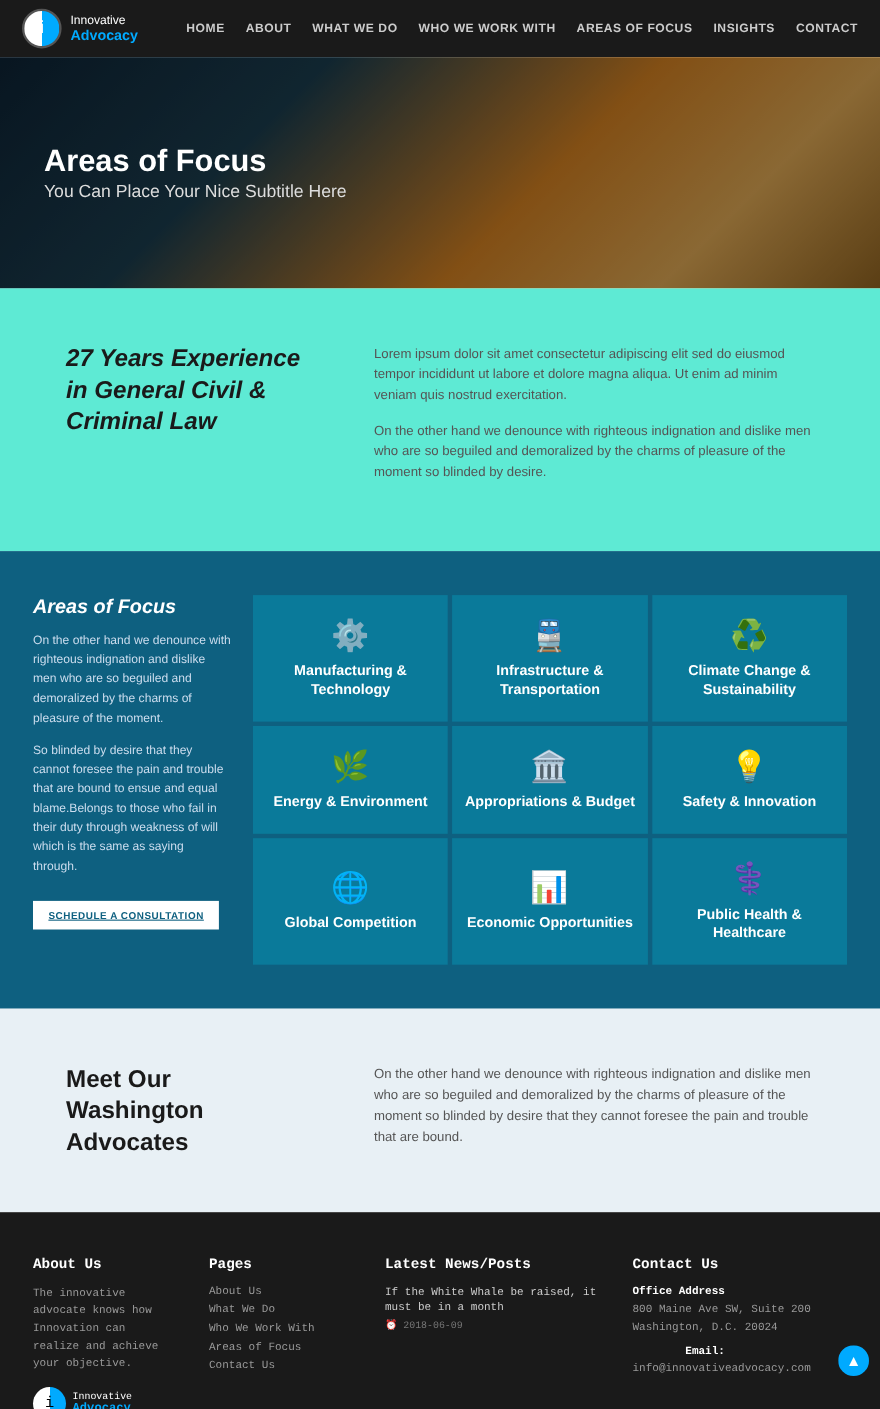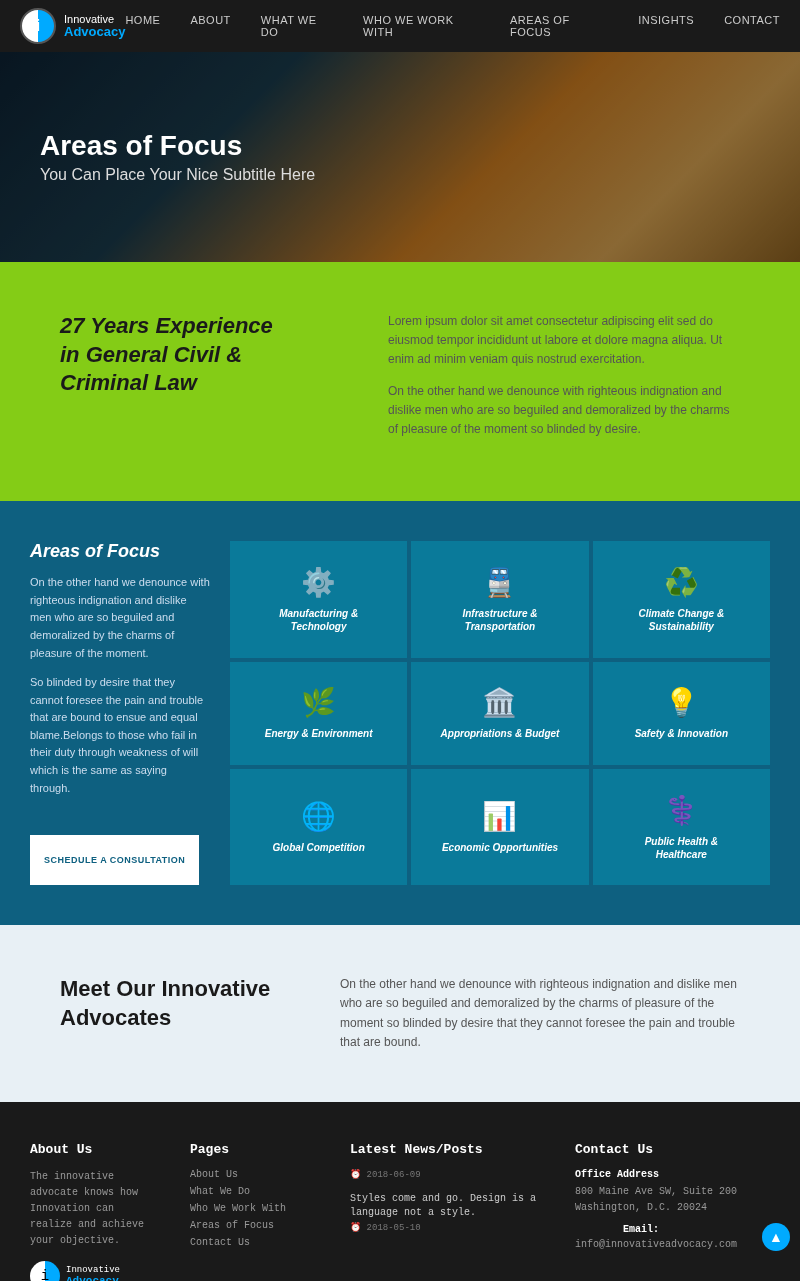--- a/index.html
+++ b/index.html
@@ -19,21 +19,21 @@
       width: 36px; height: 36px;
       border-radius: 50%;
       background: conic-gradient(#00aaff 0deg 180deg, #fff 180deg 360deg);
       display: flex; align-items: center; justify-content: center;
       font-size: 16px; font-weight: bold; color: #fff;
       border: 2px solid #555;
     }
     .logo-text { display: flex; flex-direction: column; line-height: 1.1; }
     .logo-text span:first-child { color: #fff; font-size: 11px; font-weight: normal; }
     .logo-text span:last-child { color: #00aaff; font-size: 13px; font-weight: bold; }
-    nav { display: flex; gap: 30px; }
+    nav { display: flex; gap: 19px; font-weight: bold; }
     nav a {
       color: #ccc; font-size: 11px; text-decoration: none;
       text-transform: uppercase; letter-spacing: 0.5px;
     }
 
     
     .hero {
       position: relative;
       height: 210px;
       background: linear-gradient(135deg, #0d2233 0%, #1a3a4a 30%, #c87a20 60%, #d4a050 80%, #8b6020 100%);
@@ -44,66 +44,67 @@
     .hero-overlay {
       position: absolute; top: 0; left: 0; right: 0; bottom: 0;
       background: rgba(0,0,0,0.35);
     }
     .hero-content { position: relative; z-index: 2; padding: 0 40px; }
     .hero h1 { color: #fff; font-size: 28px; font-weight: bold; }
     .hero p { color: #ddd; font-size: 16px; margin-top: 4px; }
 
     
     .intro-section {
-      background: #84cc16;
+      background: #5eead4;
       padding: 50px 60px;
       display: flex;
       gap: 60px;
       align-items: flex-start;
     }
     .intro-left { flex: 0 0 220px; }
     .intro-left h2 { font-size: 22px; line-height: 1.3; color: #1a1a1a; font-style: italic; }
-    .intro-right { flex: 1; margin-left: 48px; }
+    .intro-right { flex: 1; }
     .intro-right p { font-size: 12px; color: #555; line-height: 1.6; margin-bottom: 12px; }
 
     
     .focus-section {
       background: #0e6080;
       padding: 40px 30px;
       display: flex;
       gap: 20px;
     }
     .focus-left { flex: 0 0 180px; }
     .focus-left h3 { color: #fff; font-size: 18px; font-style: italic; margin-bottom: 12px; }
     .focus-left p { color: #cde; font-size: 11px; line-height: 1.6; margin-bottom: 12px; }
     .schedule-btn {
       background: #fff;
       color: #0e6080;
       border: none;
-      padding: 20px 14px;
+      padding: 8px 14px;
       font-size: 9px;
       font-weight: bold;
       text-transform: uppercase;
       letter-spacing: 0.5px;
       cursor: pointer;
-      margin-top: 26px;
+      margin-top: 10px;
+      text-decoration: underline;
     }
     .focus-grid { flex: 1; display: grid; grid-template-columns: repeat(3, 1fr); gap: 4px; }
     .focus-card {
       background: #0a7a9a;
       display: flex;
       flex-direction: column;
       align-items: center;
       justify-content: center;
       padding: 20px 10px;
       text-align: center;
       cursor: pointer;
     }
     .focus-card .icon { font-size: 28px; color: #fff; margin-bottom: 8px; }
-    .focus-card p { color: #fff; font-size: 10px; font-weight: bold; line-height: 1.3; font-style: italic; }
+    .focus-card p { color: #fff; font-size: 13px; font-weight: bold; line-height: 1.3; }
 
     
     .meet-section {
       background: #e8f0f5;
       padding: 50px 60px;
       display: flex;
       gap: 60px;
     }
     .meet-left { flex: 0 0 220px; }
     .meet-left h2 { font-size: 22px; line-height: 1.3; color: #1a1a1a; }
@@ -242,21 +243,21 @@
     <div class="focus-card">
       <div class="icon">⚕️</div>
       <p>Public Health &amp;<br>Healthcare</p>
     </div>
 
   </div>
 </section>
 
 <section class="meet-section">
   <div class="meet-left">
-    <h2>Meet Our Innovative Advocates</h2>
+    <h2>Meet Our Washington Advocates</h2>
   </div>
   <div class="meet-right">
     <p>On the other hand we denounce with righteous indignation and dislike men who are so beguiled and demoralized by the charms of pleasure of the moment so blinded by desire that they cannot foresee the pain and trouble that are bound.</p>
   </div>
 </section>
 
 <footer>
   <div class="footer-grid">
 
     <div class="footer-col">
@@ -276,30 +277,24 @@
       <a>About Us</a>
       <a>What We Do</a>
       <a>Who We Work With</a>
       <a>Areas of Focus</a>
       <a>Contact Us</a>
     </div>
 
     <div class="footer-col">
       <h4>Latest News/Posts</h4>
       <div class="news-item">
+        <p>If the White Whale be raised, it must be in a month</p>
         <div class="date">
           <span>⏰ </span>
           <span>2018-06-09</span>
-        </div>
-      </div>
-      <div class="news-item">
-        <p>Styles come and go. Design is a language not a style.</p>
-        <div class="date">
-          <span>⏰ </span>
-          <span>2018-05-10</span>
         </div>
       </div>
     </div>
 
     <div class="footer-col">
       <h4>Contact Us</h4>
       <div class="office-label">Office Address</div>
       <p>800 Maine Ave SW, Suite 200<br>Washington, D.C. 20024</p>
       <div class="contact-email">Email:</div>
       <p>info@innovativeadvocacy.com</p>

